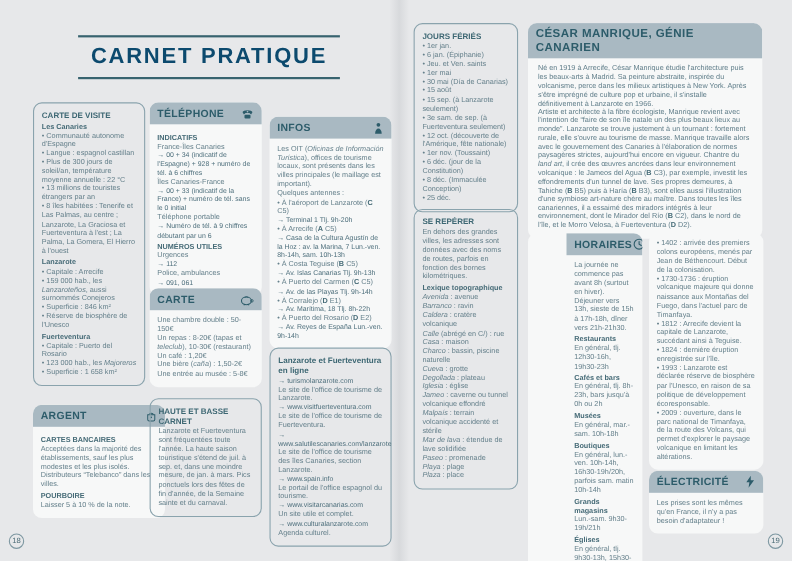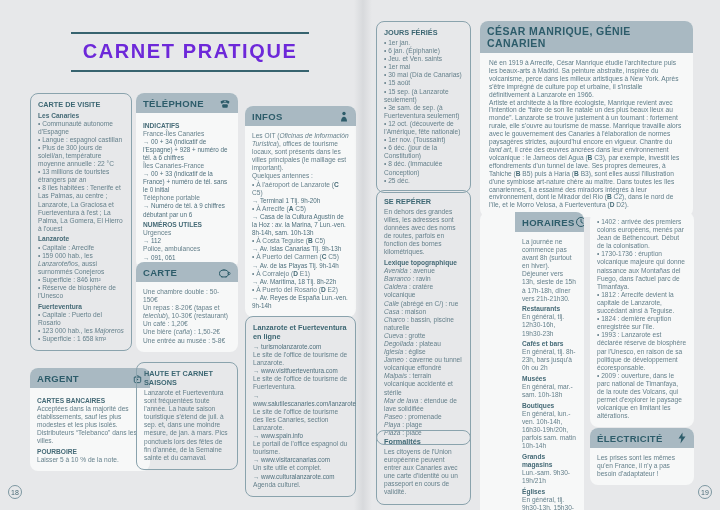--- a/index.html
+++ b/index.html
@@ -10,21 +10,21 @@
     position:relative; overflow:hidden;
   }
   .sheet { position:absolute; inset:0; width:720px; height:510px; }
   .gutter { position:absolute; left:354px; top:0; width:18px; height:510px;
     background:linear-gradient(90deg, rgba(60,70,80,0) 0%, rgba(60,70,80,.09) 50%, rgba(60,70,80,0) 100%); }
 
   
   .title-wrap { position:absolute; left:71px; top:32px; width:238px;
     border-top:2px solid #37636f; border-bottom:2px solid #37636f;
     padding:6px 0 7px; text-align:center; }
-  .title { font-size:20px; font-weight:bold; letter-spacing:1.6px; color:#6d28d9; }
+  .title { font-size:20px; font-weight:bold; letter-spacing:1.6px; color:#0c4a6e; }
 
   
   .wbox { position:absolute; background:#f7f8f8; border-radius:8px; overflow:hidden; }
   .hdr { display:flex; align-items:flex-end; justify-content:space-between;
     background:#a9b9c2; padding:4px 7px; min-height:20px; }
   .hdr-t { font-size:9.5px; font-weight:bold; color:#2d5c6a; letter-spacing:.3px; }
   .hdr-t.big { font-size:10.5px; letter-spacing:.4px; }
   .hicon { display:flex; align-items:center; }
   .hicon svg { display:block; }
   .body { padding:6px 7px 7px; }
@@ -137,21 +137,21 @@
     <div class="body">
         <div class="line">Une chambre double : 50-150€</div>
         <div class="line">Un repas : 8-20€ (tapas et <i>teleclub</i>), 10-30€ (restaurant)</div>
         <div class="line">Un café : 1,20€</div>
         <div class="line">Une bière (<i>caña</i>) : 1,50-2€</div>
         <div class="line">Une entrée au musée : 5-8€</div>
       </div>
   </div>
 
   <div class="obox" style="left:136px; top:362px; width:102px;">
-    <div class="obox-t">HAUTE ET CARNET SAISONS</div>
+    <div class="obox-t">HAUTE ET BASSE CARNET</div>
     <div>
         <div class="line">Lanzarote et Fuerteventura sont fréquentées toute l'année. La haute saison touristique s'étend de juil. à sep. et, dans une moindre mesure, de jan. à mars. Pics ponctuels lors des fêtes de fin d'année, de la Semaine sainte et du carnaval.</div>
       </div>
   </div>
 
   <div class="wbox" style="left:245px; top:106px; width:111px;">
     <div class="hdr">
       <span class="hdr-t">INFOS</span>
       <span class="hicon">
         <svg width="10" height="11" viewBox="0 0 20 22">
@@ -231,26 +231,20 @@
         <div class="line"><i>Iglesia</i> : église</div>
         <div class="line"><i>Jameo</i> : caverne ou tunnel volcanique effondré</div>
         <div class="line"><i>Malpaís</i> : terrain volcanique accidenté et stérile</div>
         <div class="line"><i>Mar de lava</i> : étendue de lave solidifiée</div>
         <div class="line"><i>Paseo</i> : promenade</div>
         <div class="line"><i>Playa</i> : plage</div>
         <div class="line"><i>Plaza</i> : place</div>
       </div>
   </div>
 
-  <div class="obox" style="left:376px; top:430px; width:95px;">
-    <div class="obox-t">Formalités</div>
-    <div>
-        <div class="line">Les citoyens de l'Union européenne peuvent entrer aux Canaries avec une carte d'identité ou un passeport en cours de validité.</div>
-      </div>
-  </div>
 
   <div class="wbox" style="left:480px; top:21px; width:213px;">
     <div class="hdr">
       <span class="hdr-t big">CÉSAR MANRIQUE, GÉNIE CANARIEN</span>
     </div>
     <div class="body" style="padding:6px 9px 8px;">
         <div class="para">Né en 1919 à Arrecife, César Manrique étudie l'architecture puis les beaux-arts à Madrid. Sa peinture abstraite, inspirée du volcanisme, perce dans les milieux artistiques à New York. Après s'être imprégné de culture pop et urbaine, il s'installe définitivement à Lanzarote en 1966.</div>
         <div class="para">Artiste et architecte à la fibre écologiste, Manrique revient avec l'intention de “faire de son île natale un des plus beaux lieux au monde”. Lanzarote se trouve justement à un tournant : fortement rurale, elle s'ouvre au tourisme de masse. Manrique travaille alors avec le gouvernement des Canaries à l'élaboration de normes paysagères strictes, aujourd'hui encore en vigueur. Chantre du <i>land art</i>, il crée des œuvres ancrées dans leur environnement volcanique : le Jameos del Agua (<b>B</b> C3), par exemple, investit les effondrements d'un tunnel de lave. Ses propres demeures, à Tahiche (<b>B</b> B5) puis à Haría (<b>B</b> B3), sont elles aussi l'illustration d'une symbiose art-nature chère au maître. Dans toutes les îles canariennes, il a essaimé des miradors intégrés à leur environnement, dont le Mirador del Río (<b>B</b> C2), dans le nord de l'île, et le Morro Velosa, à Fuerteventura (<b>D</b> D2).</div>
       </div>
   </div>

